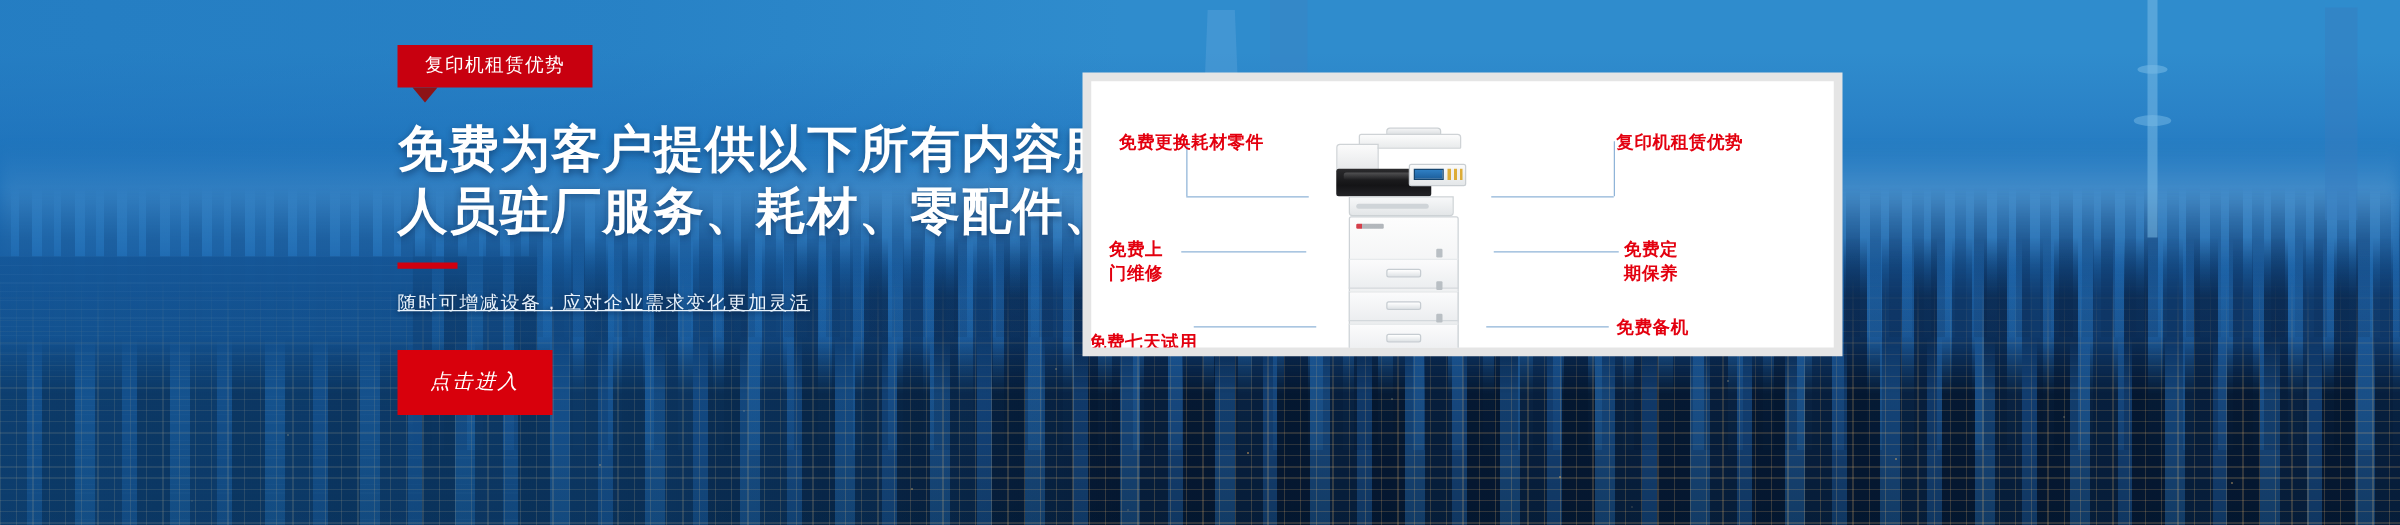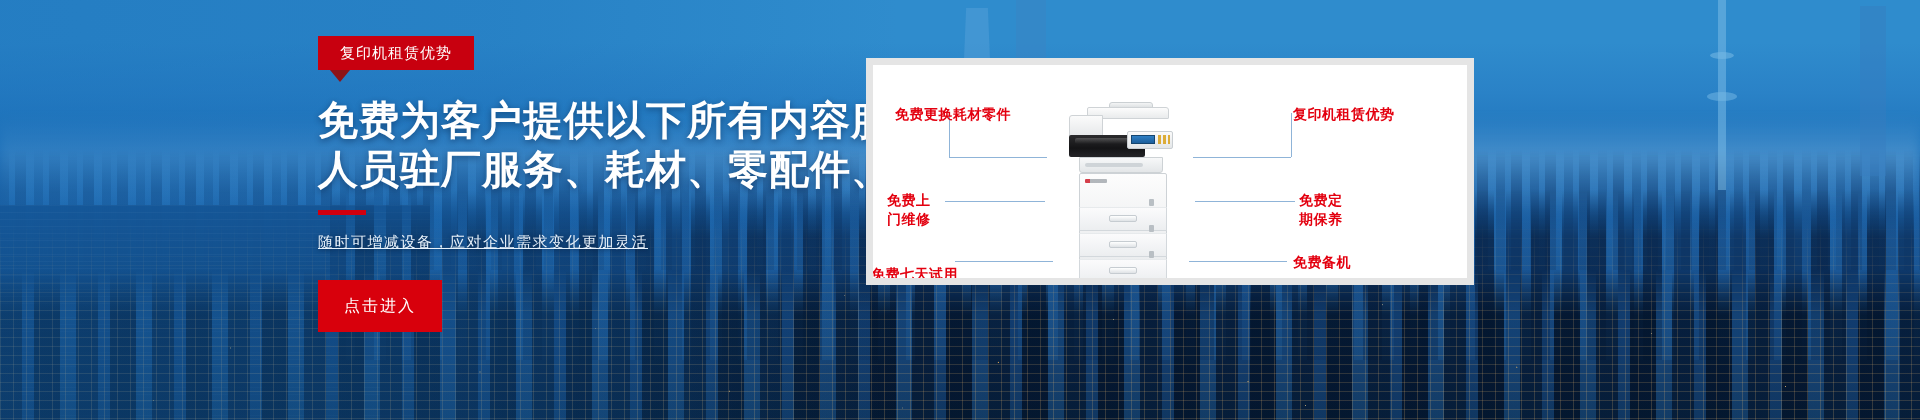--- a/index.html
+++ b/index.html
@@ -187,20 +187,21 @@
     background:#d8000c;
     color:#ffffff;
     font-size:16px;
     letter-spacing:2px;
     padding:18px 26px;
     line-height:1;
     text-align:left;
     min-width:105px;
     cursor:pointer;
     user-select:none;
+    font-style:italic;
   }
 
   
   .panel{
     position:absolute;
     left:866px; top:58px;
     width:608px; height:227px;
     background:#e5e5e5;
     padding:7px;
   }

